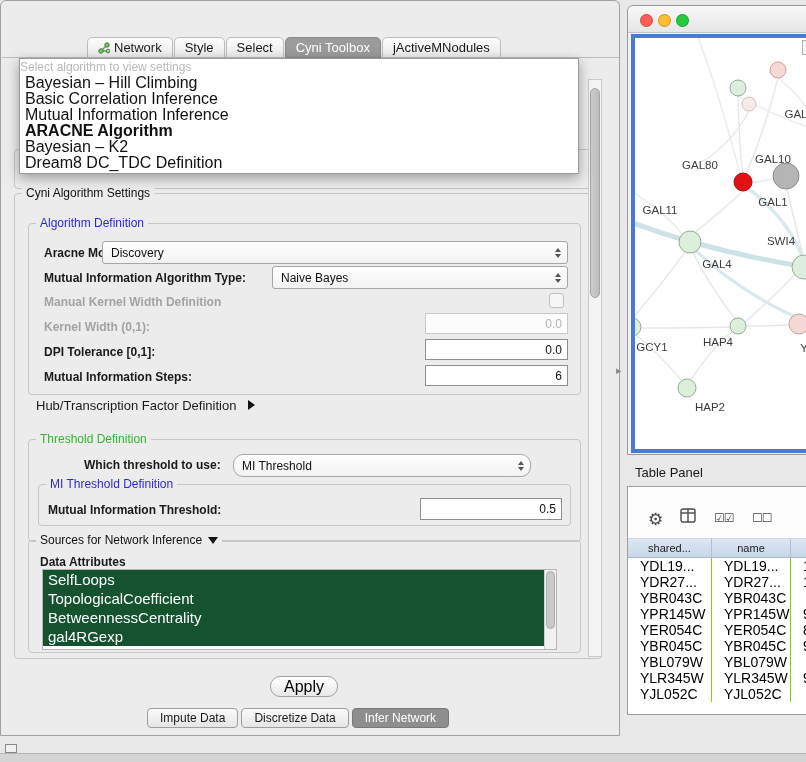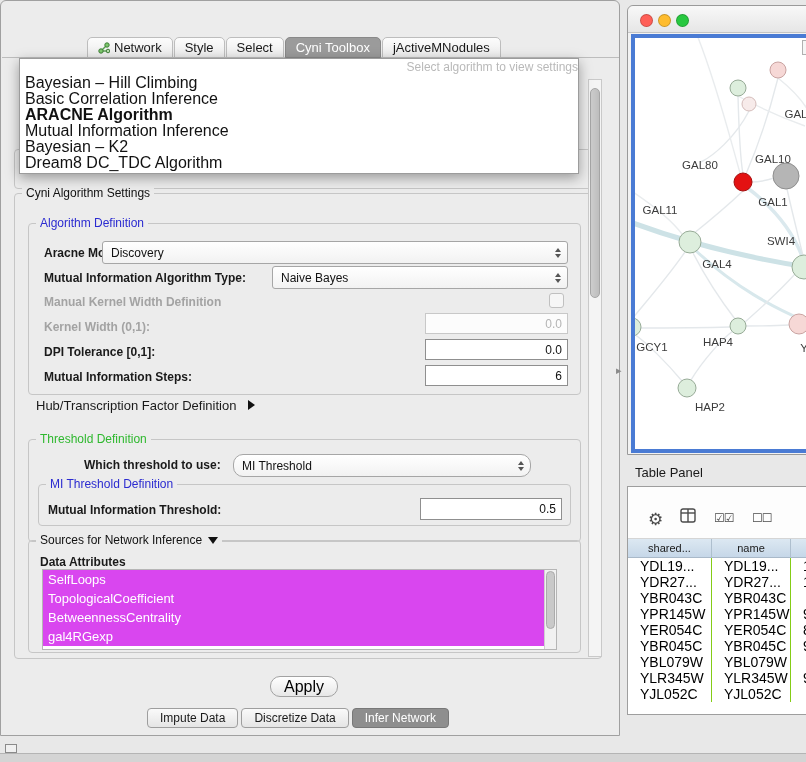--- a/index.html
+++ b/index.html
@@ -50,36 +50,36 @@
 
   .chk { position:absolute; width:15px; height:15px; border:1px solid #c0c0c0; border-radius:3px;
          background:#f6f6f6; z-index:3;}
 
   .tri-right { display:inline-block; width:0; height:0; border-top:5px solid transparent;
                border-bottom:5px solid transparent; border-left:7px solid #111; margin-left:8px;}
   .tri-down  { display:inline-block; width:0; height:0; border-left:5px solid transparent;
                border-right:5px solid transparent; border-top:7px solid #111; margin-left:6px; vertical-align:middle;}
 
   .listbox { position:absolute; background:#fff; border:1px solid #b5b5b5; overflow:hidden; z-index:3;}
-  .attr-item { height:19px; line-height:19px; font-size:13px; color:#fff; background:#d946ef;
+  .attr-item { height:19px; line-height:19px; font-size:15px; color:#fff; background:#14532d;
                padding-left:5px; margin-right:12px; white-space:nowrap;}
   .list-sb { position:absolute; right:0; top:0; bottom:0; width:12px; background:#f1f1f1; border-left:1px solid #cfcfcf;}
   .list-sb i { position:absolute; left:1px; right:1px; top:1px; height:58px; background:#c9c9c9;
                border:1px solid #ababab; border-radius:5px; display:block;}
 
   .scrollbar { position:absolute; left:587px; top:78px; width:14px; height:578px; background:#f4f4f4;
                border:1px solid #c9c9c9; z-index:5;}
   .scrollbar i { position:absolute; left:1px; width:10px; top:8px; height:210px;
                  background:linear-gradient(90deg,#cdcdcd,#bdbdbd); border:1px solid #a5a5a5;
                  border-radius:6px; display:block;}
 
   
   .popup { position:absolute; left:18px; top:57px; width:560px; height:116px; background:#fff;
            border:1px solid #9c9c9c; box-shadow:0 4px 12px rgba(0,0,0,.35); z-index:20; }
-  .popup-ph { height:16px; line-height:16px; text-align:right; color:#b9b9b9; font-size:12px;}
+  .popup-ph { height:16px; line-height:16px; text-align:left; color:#b9b9b9; font-size:12px;}
   .popup-item { height:16px; line-height:16px; padding-left:5px; font-size:16px; color:#111;}
   .popup-item.bold { font-weight:bold; }
 
   .applybtn { position:absolute; left:269px; top:675px; width:68px; height:21px;
               background:linear-gradient(#ffffff,#e7e7e7); border:1px solid #a2a2a2; border-radius:10px;
               font-size:16px; text-align:center; line-height:19px; z-index:3;}
 
   .btabs { position:absolute; left:146px; top:707px; display:flex; gap:3px; z-index:3;}
   .btab { height:20px; line-height:18px; padding:0 12px; font-size:12px; border:1px solid #9e9e9e;
           border-radius:4px; background:linear-gradient(#fafafa,#e5e5e5); color:#1a1a1a;}
@@ -244,24 +244,24 @@
     </div>
 
     <div class="scrollbar">
         <i></i>
       </div>
 
     <div class="popup">
       <div class="popup-ph">Select algorithm to view settings</div>
       <div class="popup-item">Bayesian – Hill Climbing</div>
       <div class="popup-item">Basic Correlation Inference</div>
+      <div class="popup-item">Mutual Information Inference</div>
       <div class="popup-item bold">ARACNE Algorithm</div>
-      <div class="popup-item">Mutual Information Inference</div>
       <div class="popup-item">Bayesian – K2</div>
-      <div class="popup-item">Dream8 DC_TDC Algorithm</div>
+      <div class="popup-item">Dream8 DC_TDC Definition</div>
     </div>
 
     <button class="applybtn">Apply</button>
 
     <div class="btabs">
       <div class="btab">Impute Data</div>
       <div class="btab">Discretize Data</div>
       <div class="btab sel">Infer Network</div>
     </div>
   </section>

